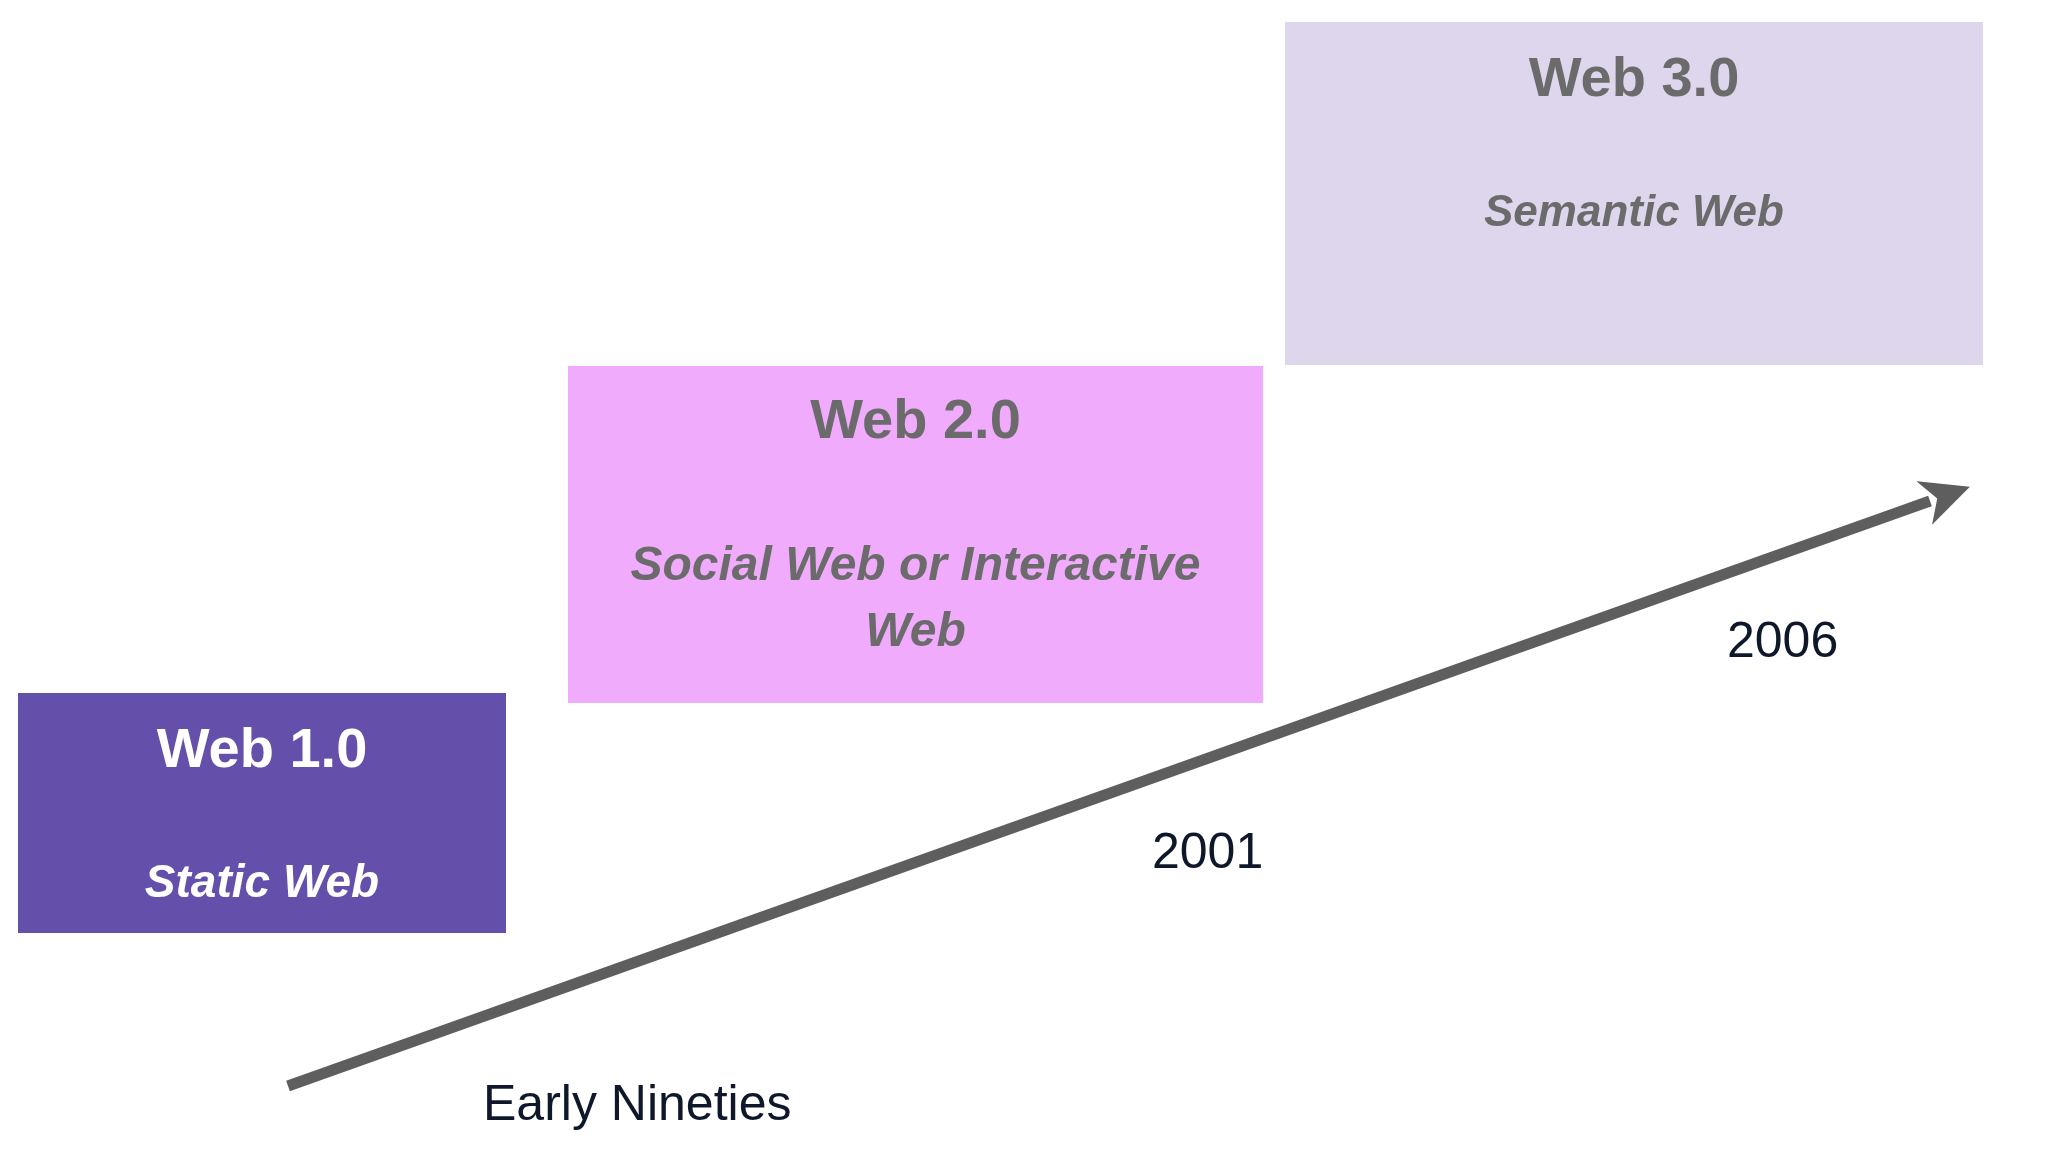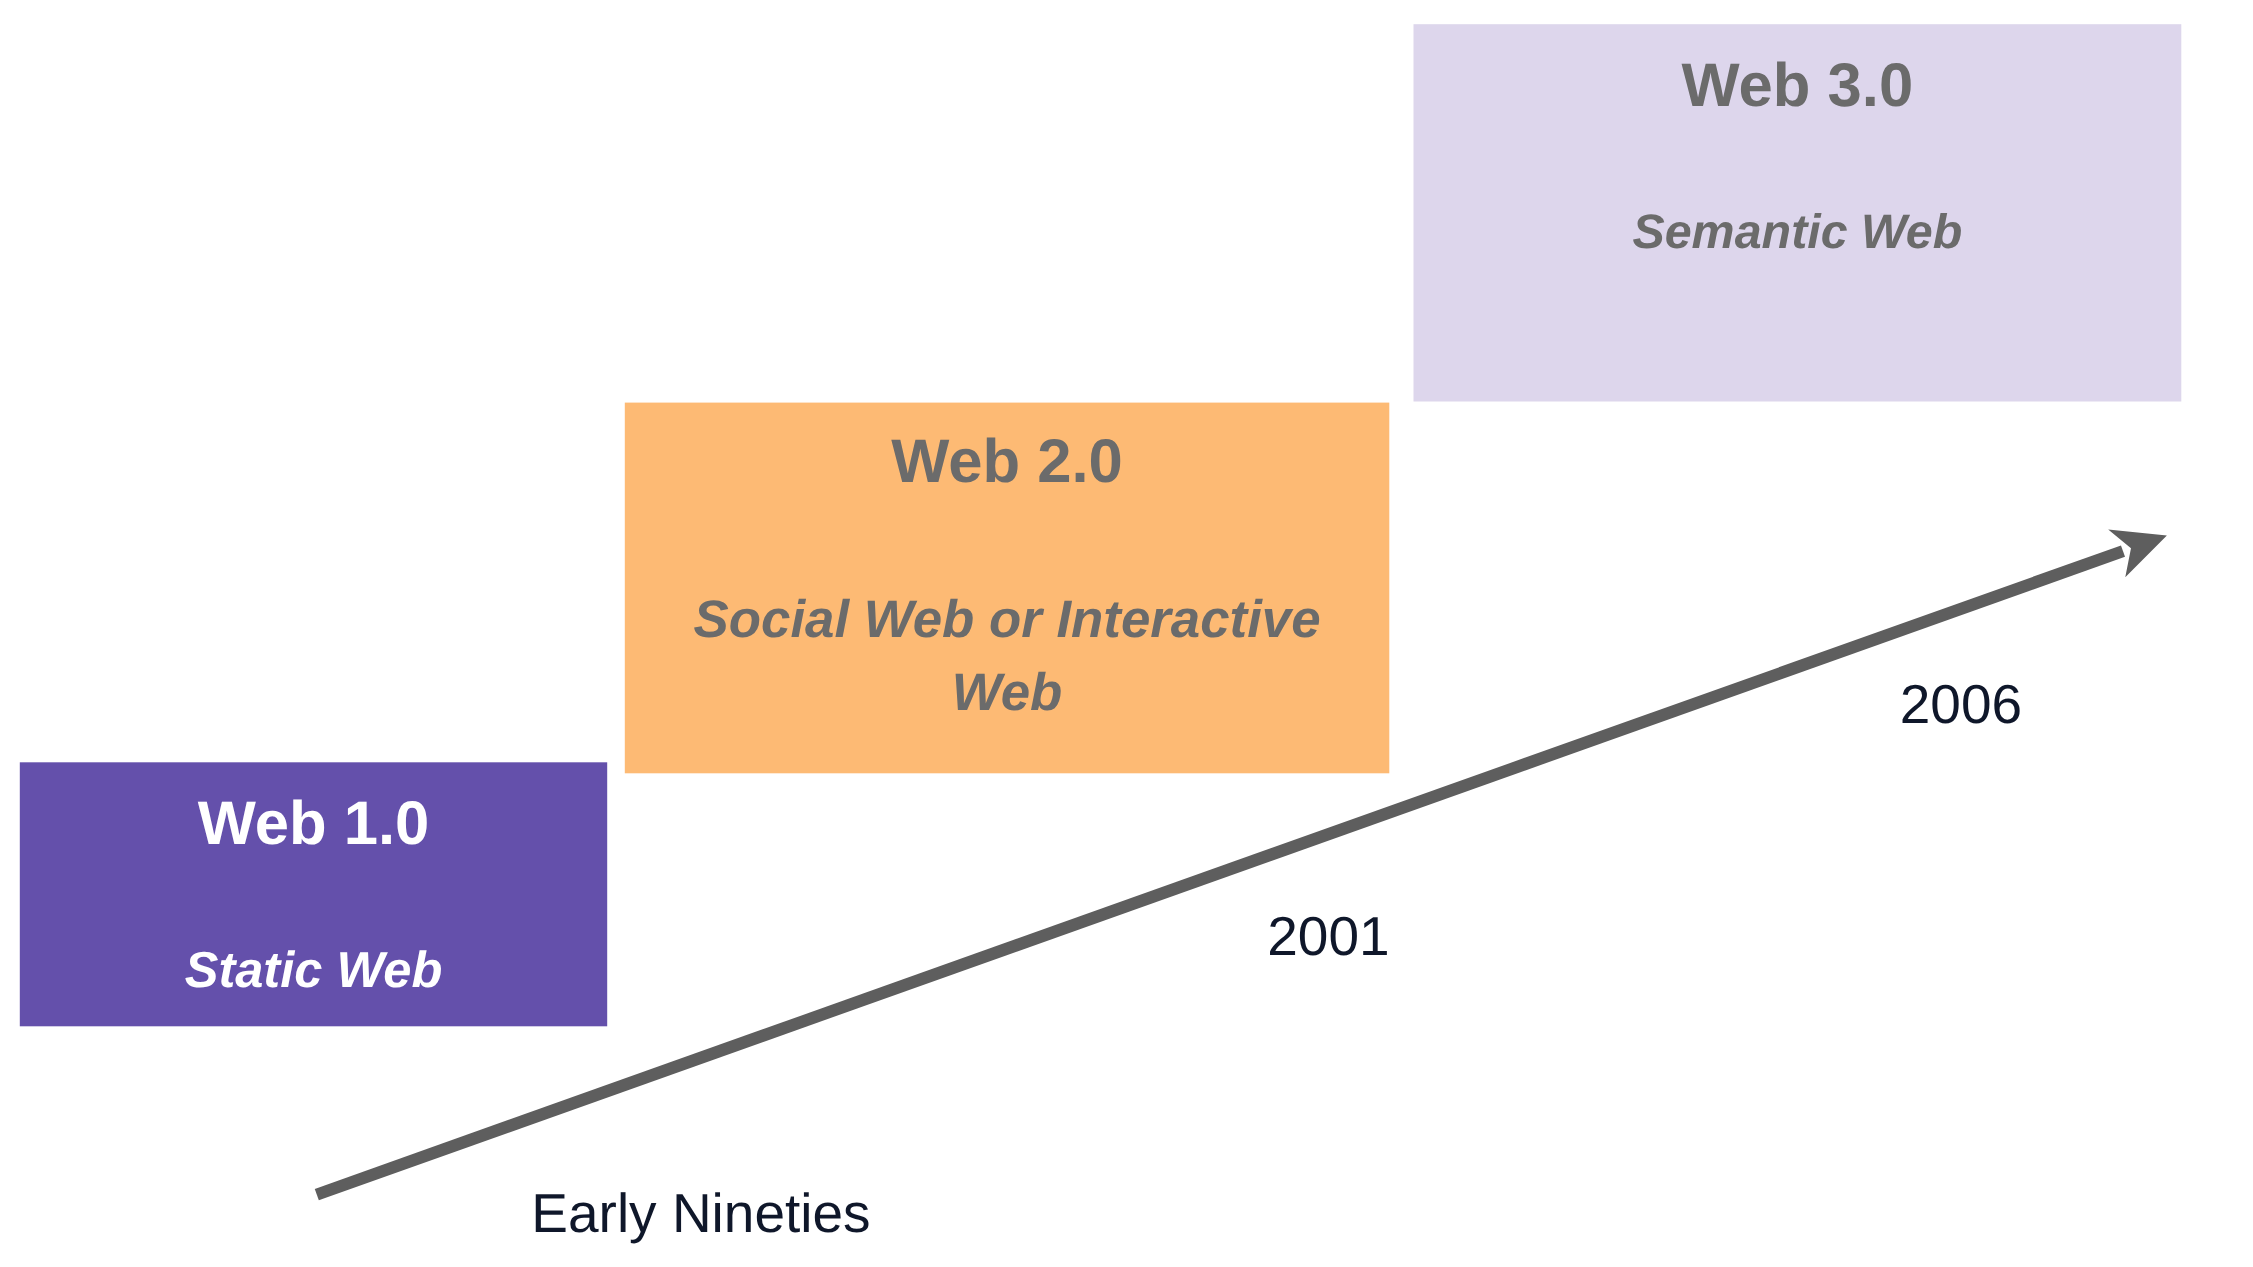--- a/index.html
+++ b/index.html
@@ -35,42 +35,42 @@
   .era-subtitle {
     font-weight: bold;
     font-style: italic;
     line-height: 1.18;
   }
 
   
   #box-web1 {
     left: 18px;
     top: 693px;
-    width: 534px;
+    width: 488px;
     height: 240px;
     background: #6450ab;
     padding-top: 26px;
   }
   #box-web1 .era-title {
     font-size: 56px;
     color: #ffffff;
   }
   #box-web1 .era-subtitle {
     font-size: 46px;
     color: #ffffff;
     margin-top: 28px;
   }
 
   
   #box-web2 {
     left: 568px;
     top: 366px;
     width: 695px;
     height: 337px;
-    background: #fdba74;
+    background: #f0abfc;
     padding-top: 24px;
   }
   #box-web2 .era-title {
     font-size: 56px;
     color: #6b6b6b;
   }
   #box-web2 .era-subtitle {
     font-size: 48px;
     color: #6b6b6b;
     margin-top: 34px;

